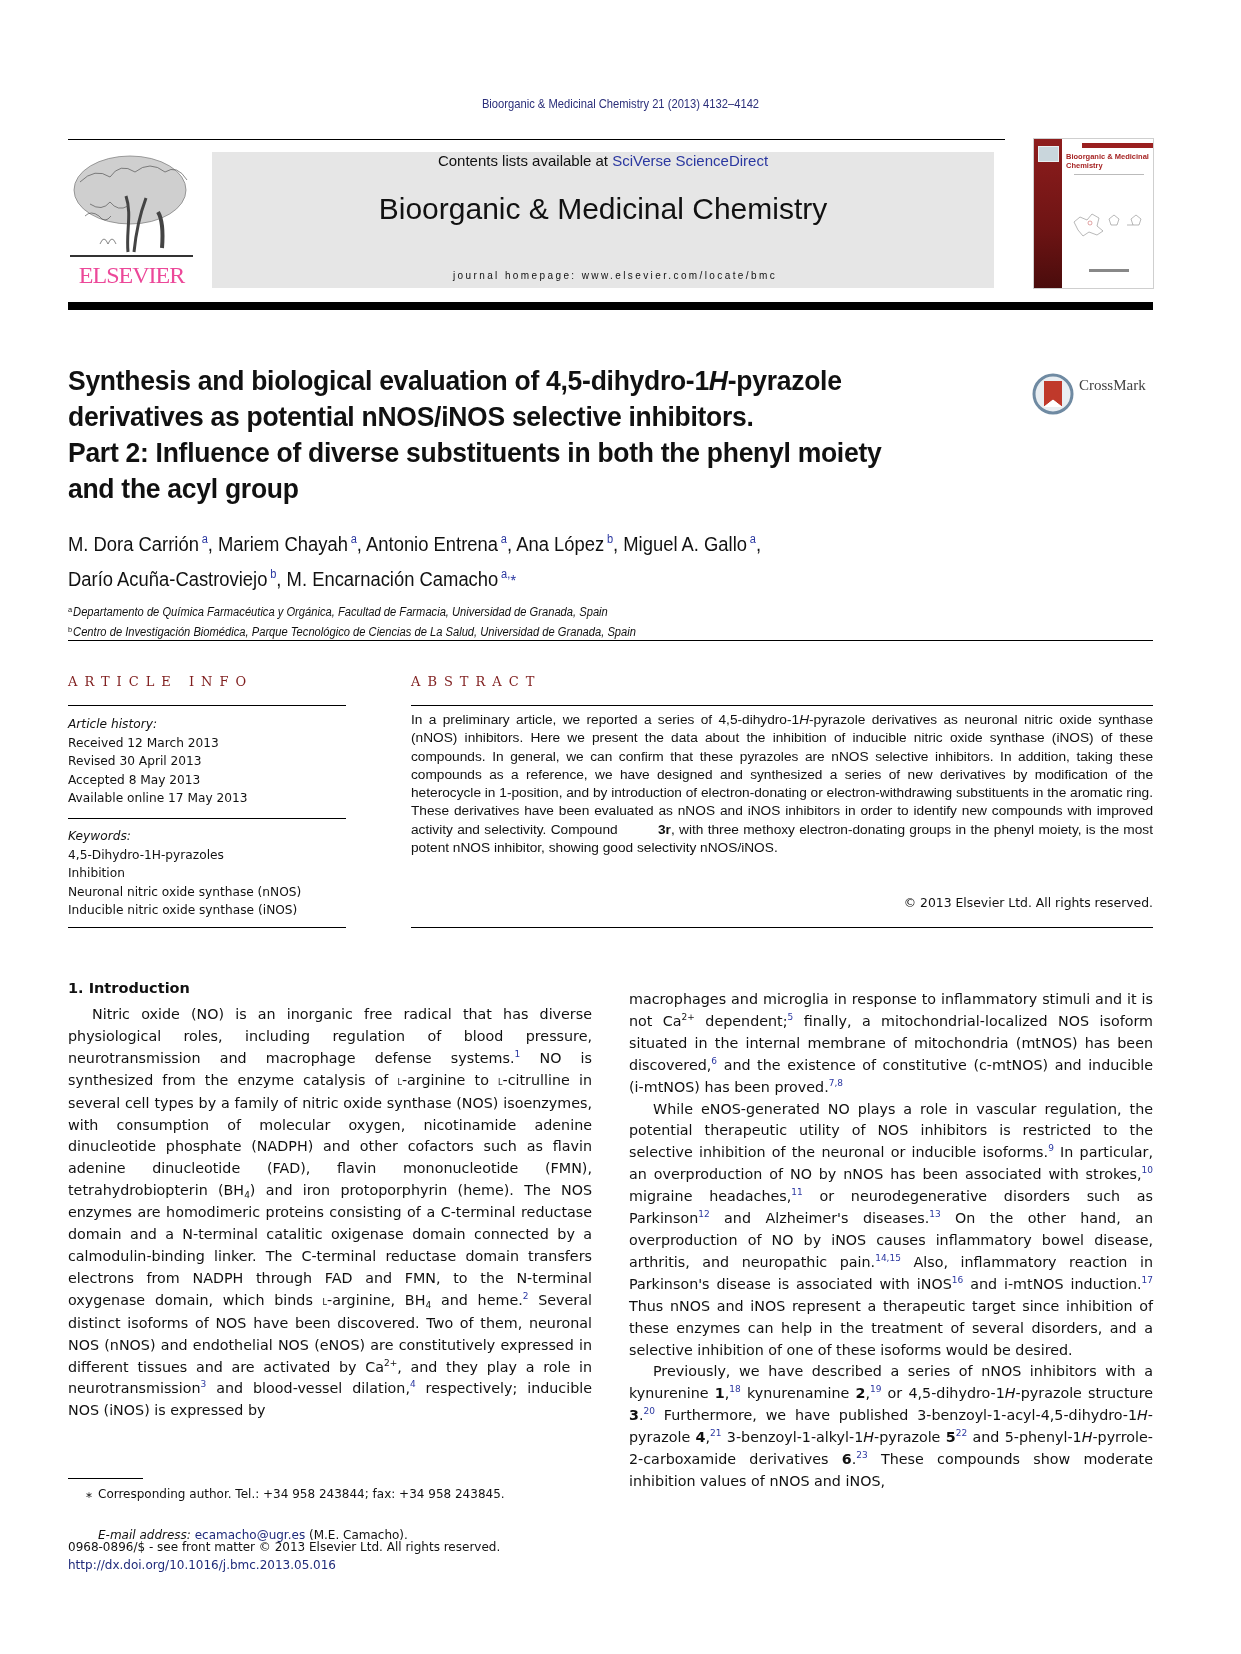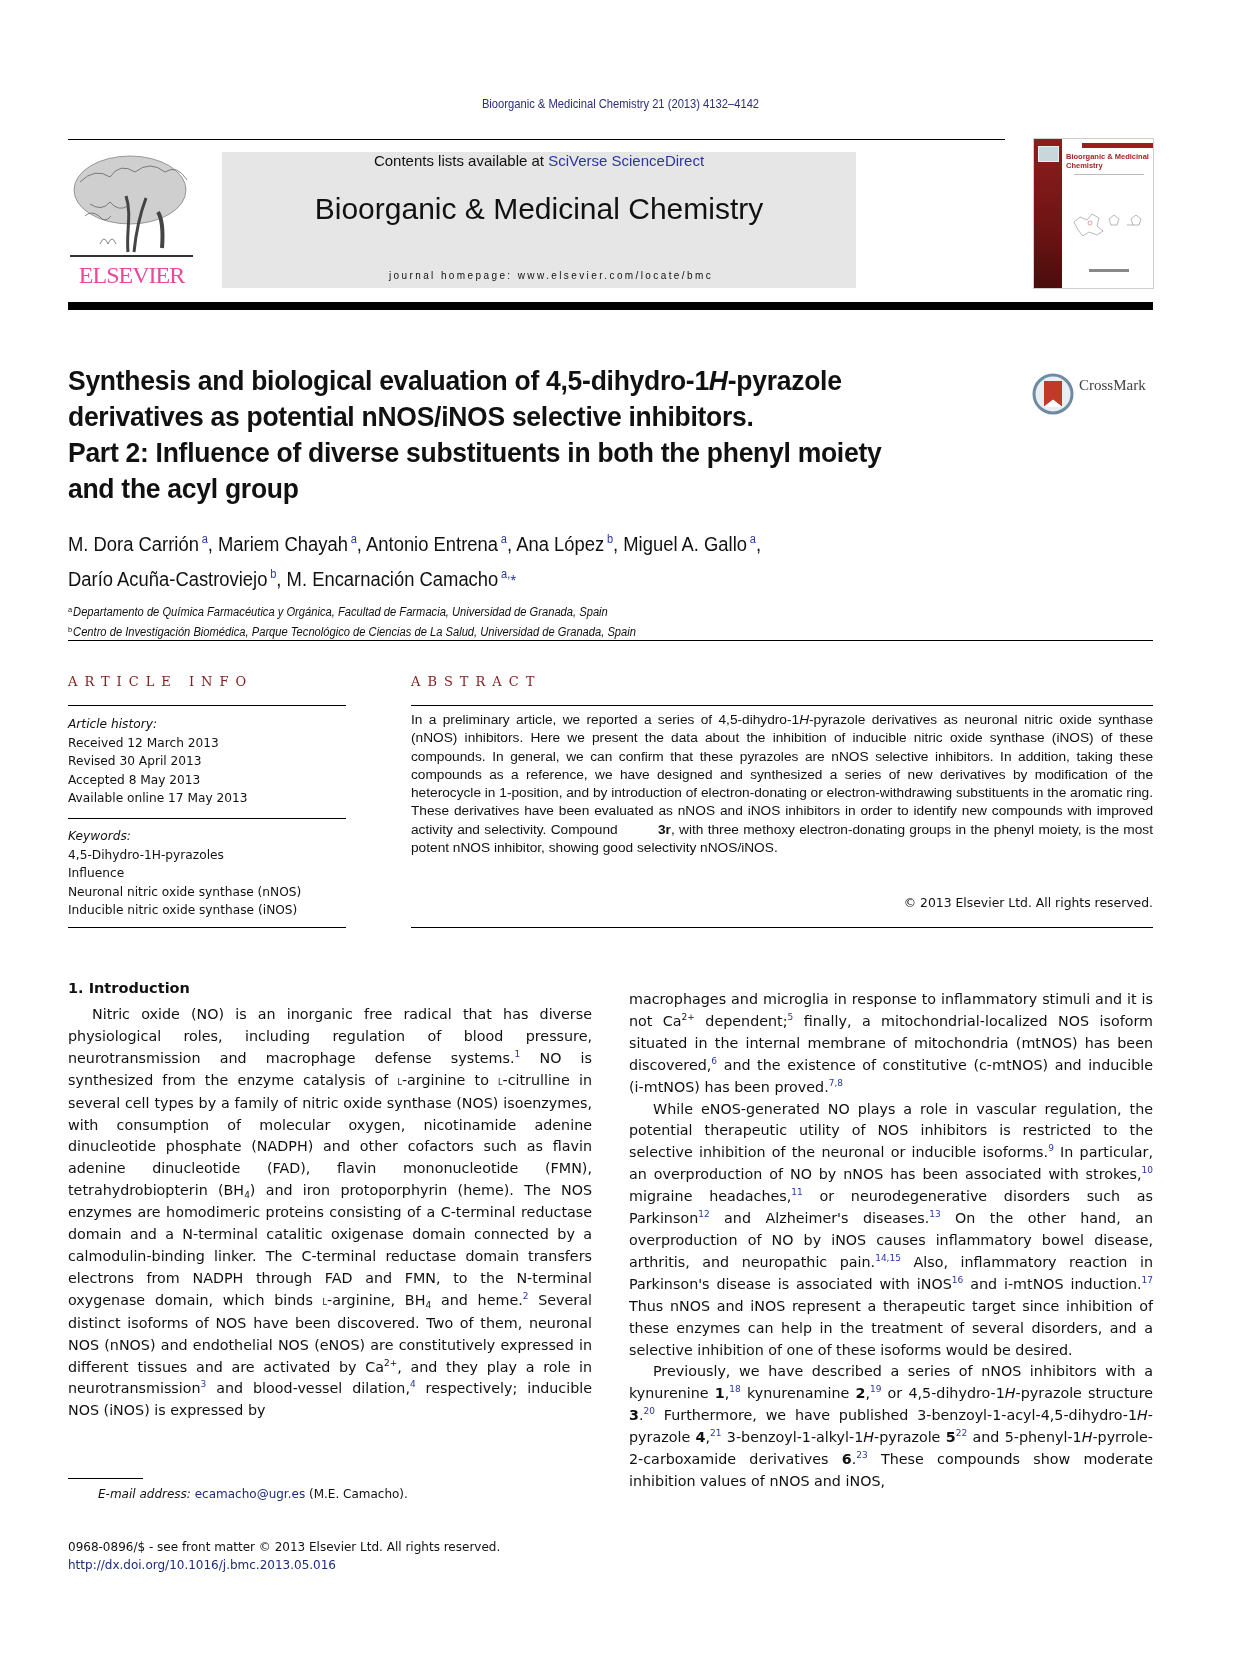--- a/index.html
+++ b/index.html
@@ -15,21 +15,21 @@
   .thin-rule { left: 68px; width: 937px; top: 139px; height: 1px; background: #000; }
   .thick-bar { left: 68px; width: 1085px; top: 302px; height: 8px; background: #000; }
 
   
   .elsevier { left: 70px; top: 152px; width: 123px; height: 136px; }
   .elsevier-tree { position: absolute; left: 0; top: 0; width: 123px; height: 110px; }
   .elsevier-word { position: absolute; left: 0; top: 110px; width: 123px; text-align: center;
     font-family: "Liberation Serif", serif; font-size: 24px; color: #ec4899; letter-spacing: -1px; }
 
   
-  .journal-box { left: 222px; top: 152px; width: 634px; height: 136px; background: #e6e6e6; }
+  .journal-box { left: 212px; top: 152px; width: 782px; height: 136px; background: #e6e6e6; }
   .contents-line { position: absolute; left: 0; width: 100%; top: 0; text-align: center;
     font-family: "Liberation Sans", sans-serif; font-size: 15px; color: #111; }
   .contents-line .link { color: #2a37a0; }
   .journal-name { position: absolute; left: 0; width: 100%; top: 40px; text-align: center;
     font-family: "Liberation Sans", sans-serif; font-size: 30px; color: #111; }
   .homepage { position: absolute; left: 0; width: 100%; top: 118px; text-align: center;
     font-family: "Liberation Sans", sans-serif; font-size: 10px; letter-spacing: 2.4px; color: #111; padding-left: 12px; }
 
   
   .cover { left: 1033px; top: 138px; width: 119px; height: 149px; background: #fff;
@@ -94,21 +94,21 @@
   .sc { font-variant: small-caps; text-transform: lowercase; font-size: 12px; }
   .col-left { left: 68px; top: 1004px; }
   .col-right { left: 629px; top: 989px; }
   .section-head { left: 68px; top: 980px; font-family: "DejaVu Sans", sans-serif; font-weight: bold; font-size: 14.5px; color: #111; }
 
   
   .fn-rule { left: 68px; width: 75px; top: 1478px; height: 1px; background: #000; }
   .footnote { left: 68px; top: 1484px; width: 520px; font-family: "DejaVu Sans", sans-serif;
     font-size: 12px; line-height: 20px; color: #111; }
   .footnote .star { display: inline-block; width: 24px; text-align: right; padding-right: 6px; }
-  .footnote .indent { padding-left: 30px; }
+  .footnote .indent { padding-left: 30px; margin-top: 21px; }
   .footnote i { font-style: italic; }
   .front-matter { left: 68px; top: 1538px; width: 520px; font-family: "DejaVu Sans", sans-serif;
     font-size: 12px; line-height: 18px; color: #111; }
 </style>
 </head>
 <body>
 
 <div class="abs running-head">Bioorganic &amp; Medicinal Chemistry 21 (2013) 4132–4142</div>
 <div class="abs thin-rule"></div>
 
@@ -192,21 +192,21 @@
   <div class="lbl">Article history:</div>
   <div>Received 12 March 2013</div>
   <div>Revised 30 April 2013</div>
   <div>Accepted 8 May 2013</div>
   <div>Available online 17 May 2013</div>
 </div>
 <div class="abs info-rule" style="top:818px"></div>
 <div class="abs info-block" style="top:827px">
   <div class="lbl">Keywords:</div>
   <div>4,5-Dihydro-1H-pyrazoles</div>
-  <div>Influence</div>
+  <div>Inhibition</div>
   <div>Neuronal nitric oxide synthase (nNOS)</div>
   <div>Inducible nitric oxide synthase (iNOS)</div>
 </div>
 <div class="abs info-rule" style="top:927px"></div>
 
 <div class="abs abstract-head">ABSTRACT</div>
 <div class="abs abs-rule" style="top:705px"></div>
 <div class="abs abstract-text"><span>In a preliminary article, we reported a series of 4,5-dihydro-1</span><i>H</i><span>-pyrazole derivatives as neuronal nitric oxide synthase (nNOS) inhibitors. Here we present the data about the inhibition of inducible nitric oxide synthase (iNOS) of these compounds. In general, we can confirm that these pyrazoles are nNOS selective inhibitors. In addition, taking these compounds as a reference, we have designed and synthesized a series of new derivatives by modification of the heterocycle in 1-position, and by introduction of electron-donating or electron-withdrawing substituents in the aromatic ring. These derivatives have been evaluated as nNOS and iNOS inhibitors in order to identify new compounds with improved activity and selectivity. Compound </span><b>3r</b><span>, with three methoxy electron-donating groups in the phenyl moiety, is the most potent nNOS inhibitor, showing good selectivity nNOS/iNOS.</span></div>
 <div class="abs copyright">© 2013 Elsevier Ltd. All rights reserved.</div>
 <div class="abs abs-rule" style="top:927px"></div>
@@ -218,18 +218,19 @@
 </div>
 
 <div class="abs col col-right">
   <p class="noindent">macrophages and microglia in response to inflammatory stimuli and it is not Ca<sup class="plain">2+</sup> dependent;<sup>5</sup> finally, a mitochondrial-localized NOS isoform situated in the internal membrane of mitochondria (mtNOS) has been discovered,<sup>6</sup> and the existence of constitutive (c-mtNOS) and inducible (i-mtNOS) has been proved.<sup>7,8</sup></p>
   <p>While eNOS-generated NO plays a role in vascular regulation, the potential therapeutic utility of NOS inhibitors is restricted to the selective inhibition of the neuronal or inducible isoforms.<sup>9</sup> In particular, an overproduction of NO by nNOS has been associated with strokes,<sup>10</sup> migraine headaches,<sup>11</sup> or neurodegenerative disorders such as Parkinson<sup>12</sup> and Alzheimer's diseases.<sup>13</sup> On the other hand, an overproduction of NO by iNOS causes inflammatory bowel disease, arthritis, and neuropathic pain.<sup>14,15</sup> Also, inflammatory reaction in Parkinson's disease is associated with iNOS<sup>16</sup> and i-mtNOS induction.<sup>17</sup> Thus nNOS and iNOS represent a therapeutic target since inhibition of these enzymes can help in the treatment of several disorders, and a selective inhibition of one of these isoforms would be desired.</p>
   <p>Previously, we have described a series of nNOS inhibitors with a kynurenine <b>1</b>,<sup>18</sup> kynurenamine <b>2</b>,<sup>19</sup> or 4,5-dihydro-1<i>H</i>-pyrazole structure <b>3</b>.<sup>20</sup> Furthermore, we have published 3-benzoyl-1-acyl-4,5-dihydro-1<i>H</i>-pyrazole <b>4</b>,<sup>21</sup> 3-benzoyl-1-alkyl-1<i>H</i>-pyrazole <b>5</b><sup>22</sup> and 5-phenyl-1<i>H</i>-pyrrole-2-carboxamide derivatives <b>6</b>.<sup>23</sup> These compounds show moderate inhibition values of nNOS and iNOS,</p>
 </div>
 
 <div class="abs fn-rule"></div>
 <div class="abs footnote">
+  <div><span class="star">⁎</span><span>Corresponding author. Tel.: +34 958 243844; fax: +34 958 243845.</span></div>
   <div class="indent"><i>E-mail address:</i> <span class="link">ecamacho@ugr.es</span><span> (M.E. Camacho).</span></div>
 </div>
 <div class="abs front-matter">
   <div>0968-0896/$ - see front matter © 2013 Elsevier Ltd. All rights reserved.</div>
   <div class="link">http://dx.doi.org/10.1016/j.bmc.2013.05.016</div>
 </div>
 
 </body></html>

